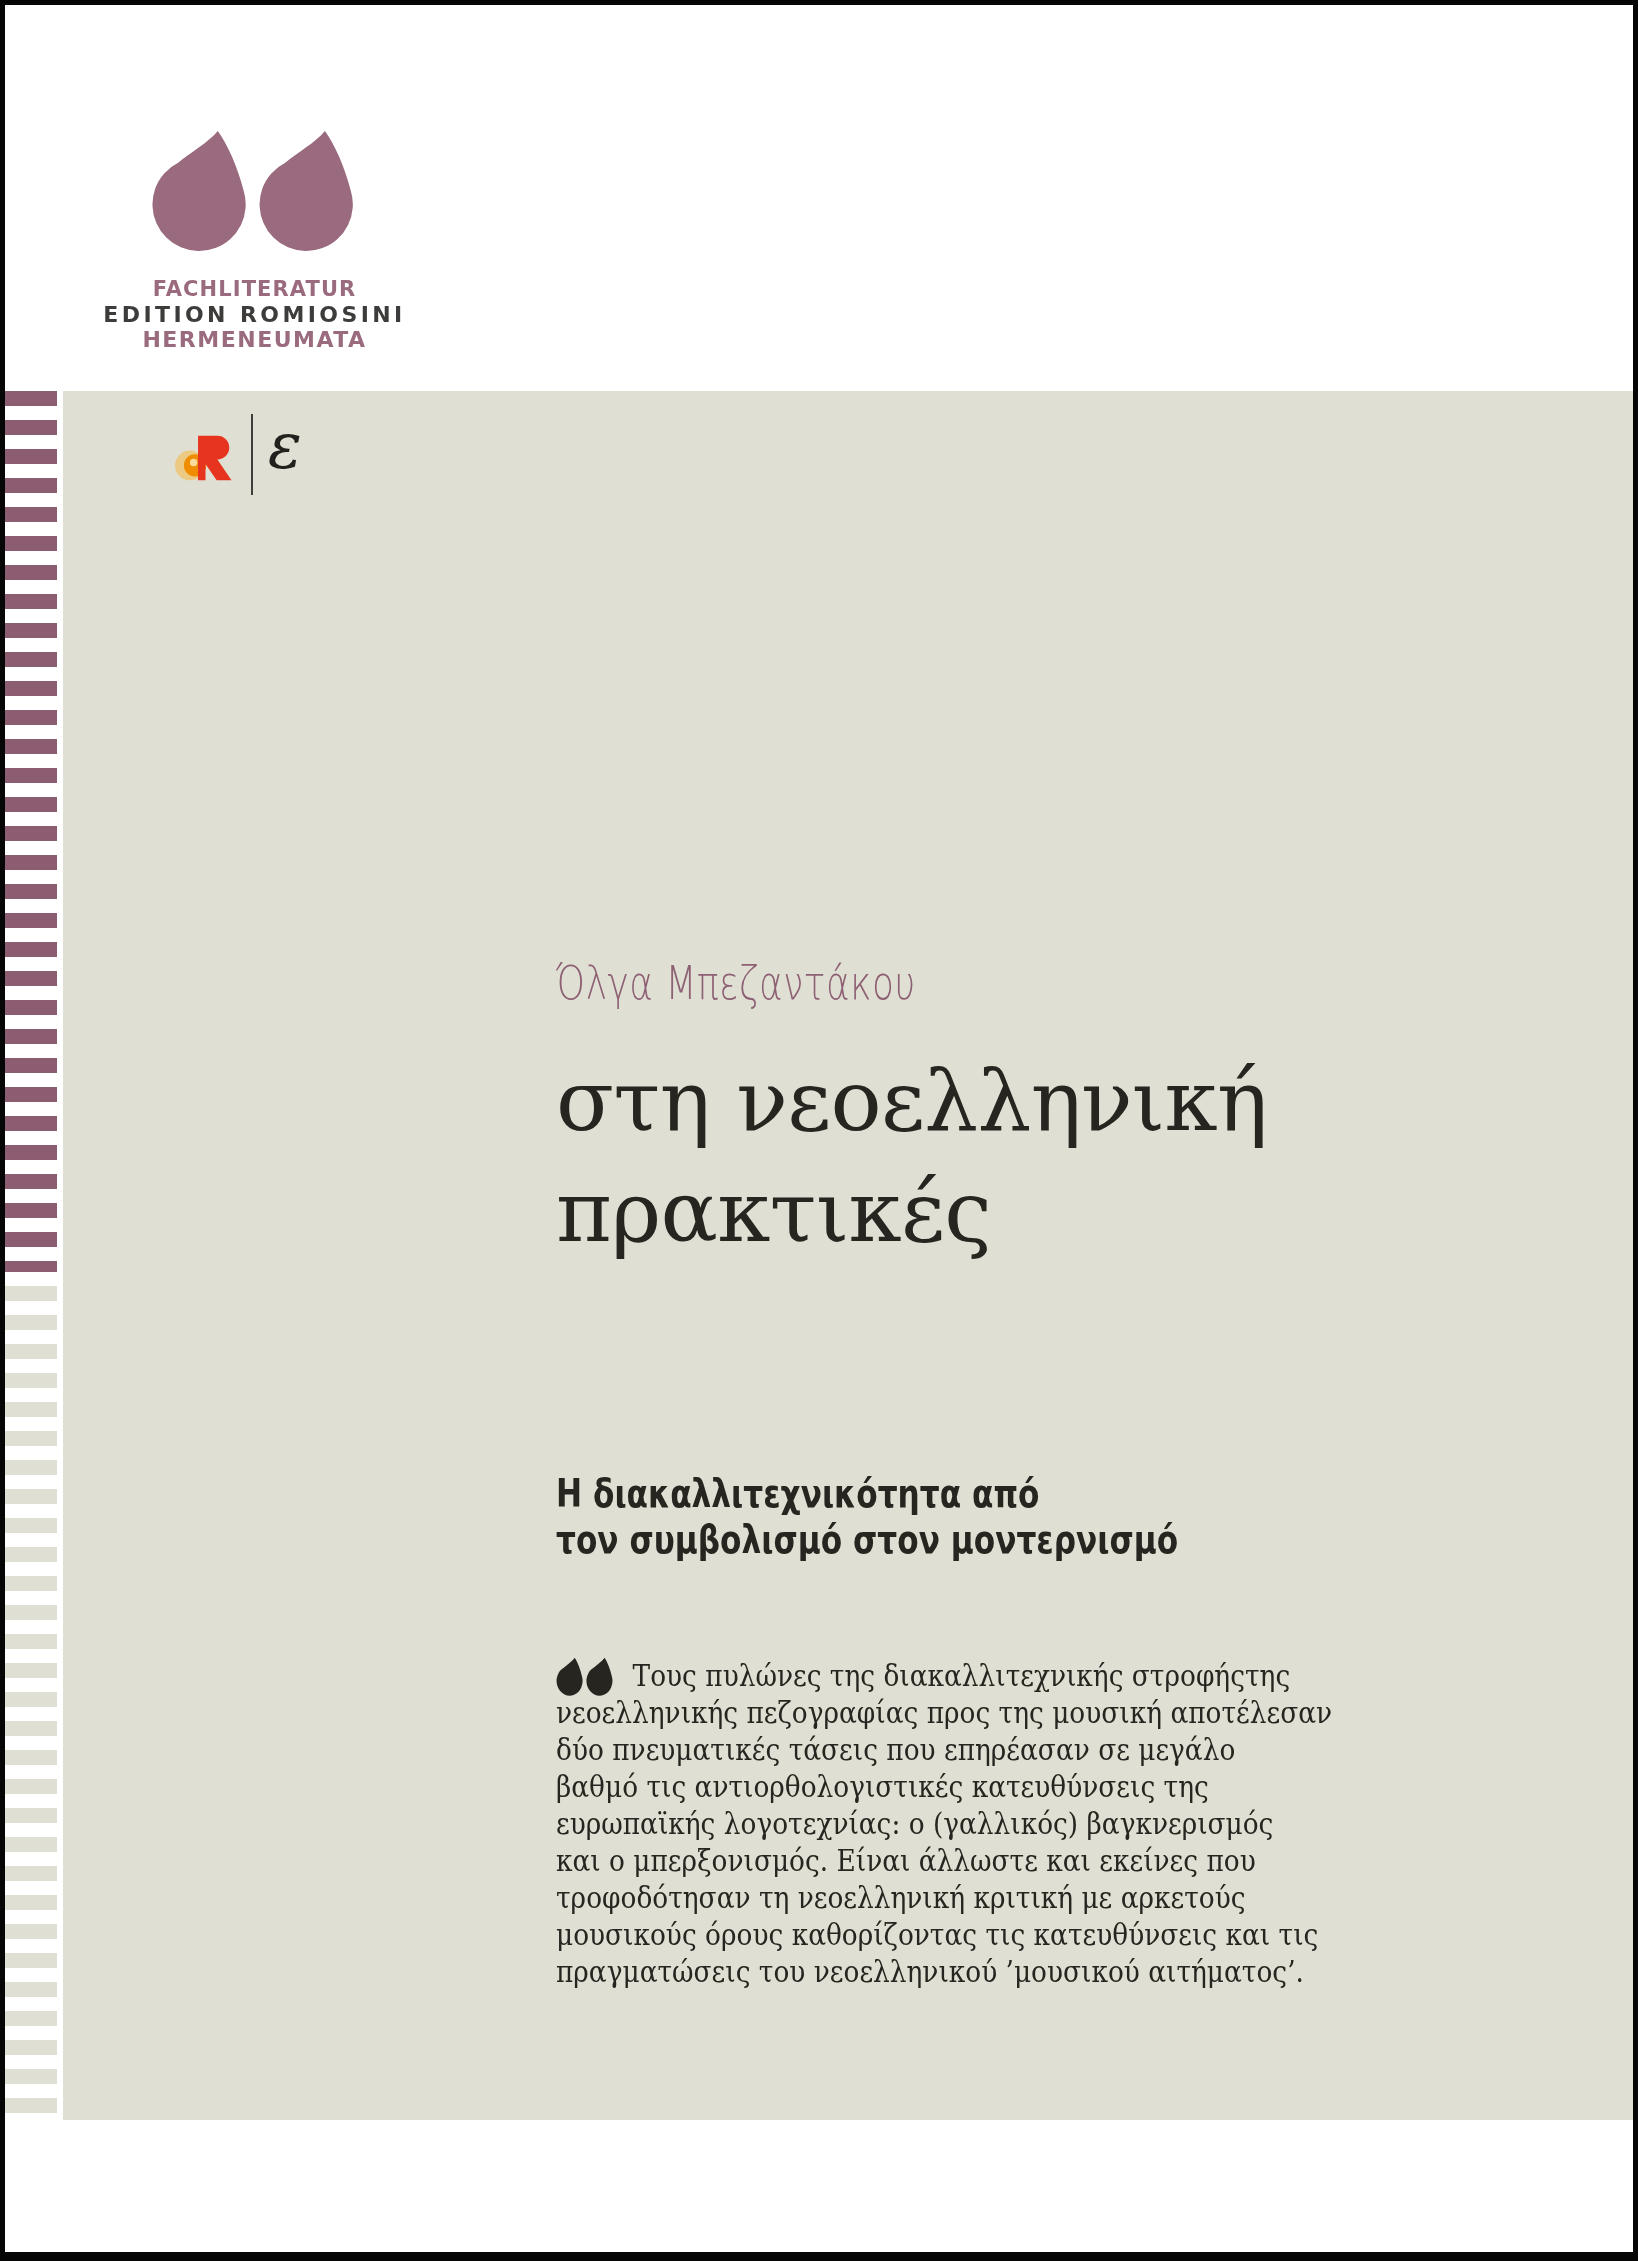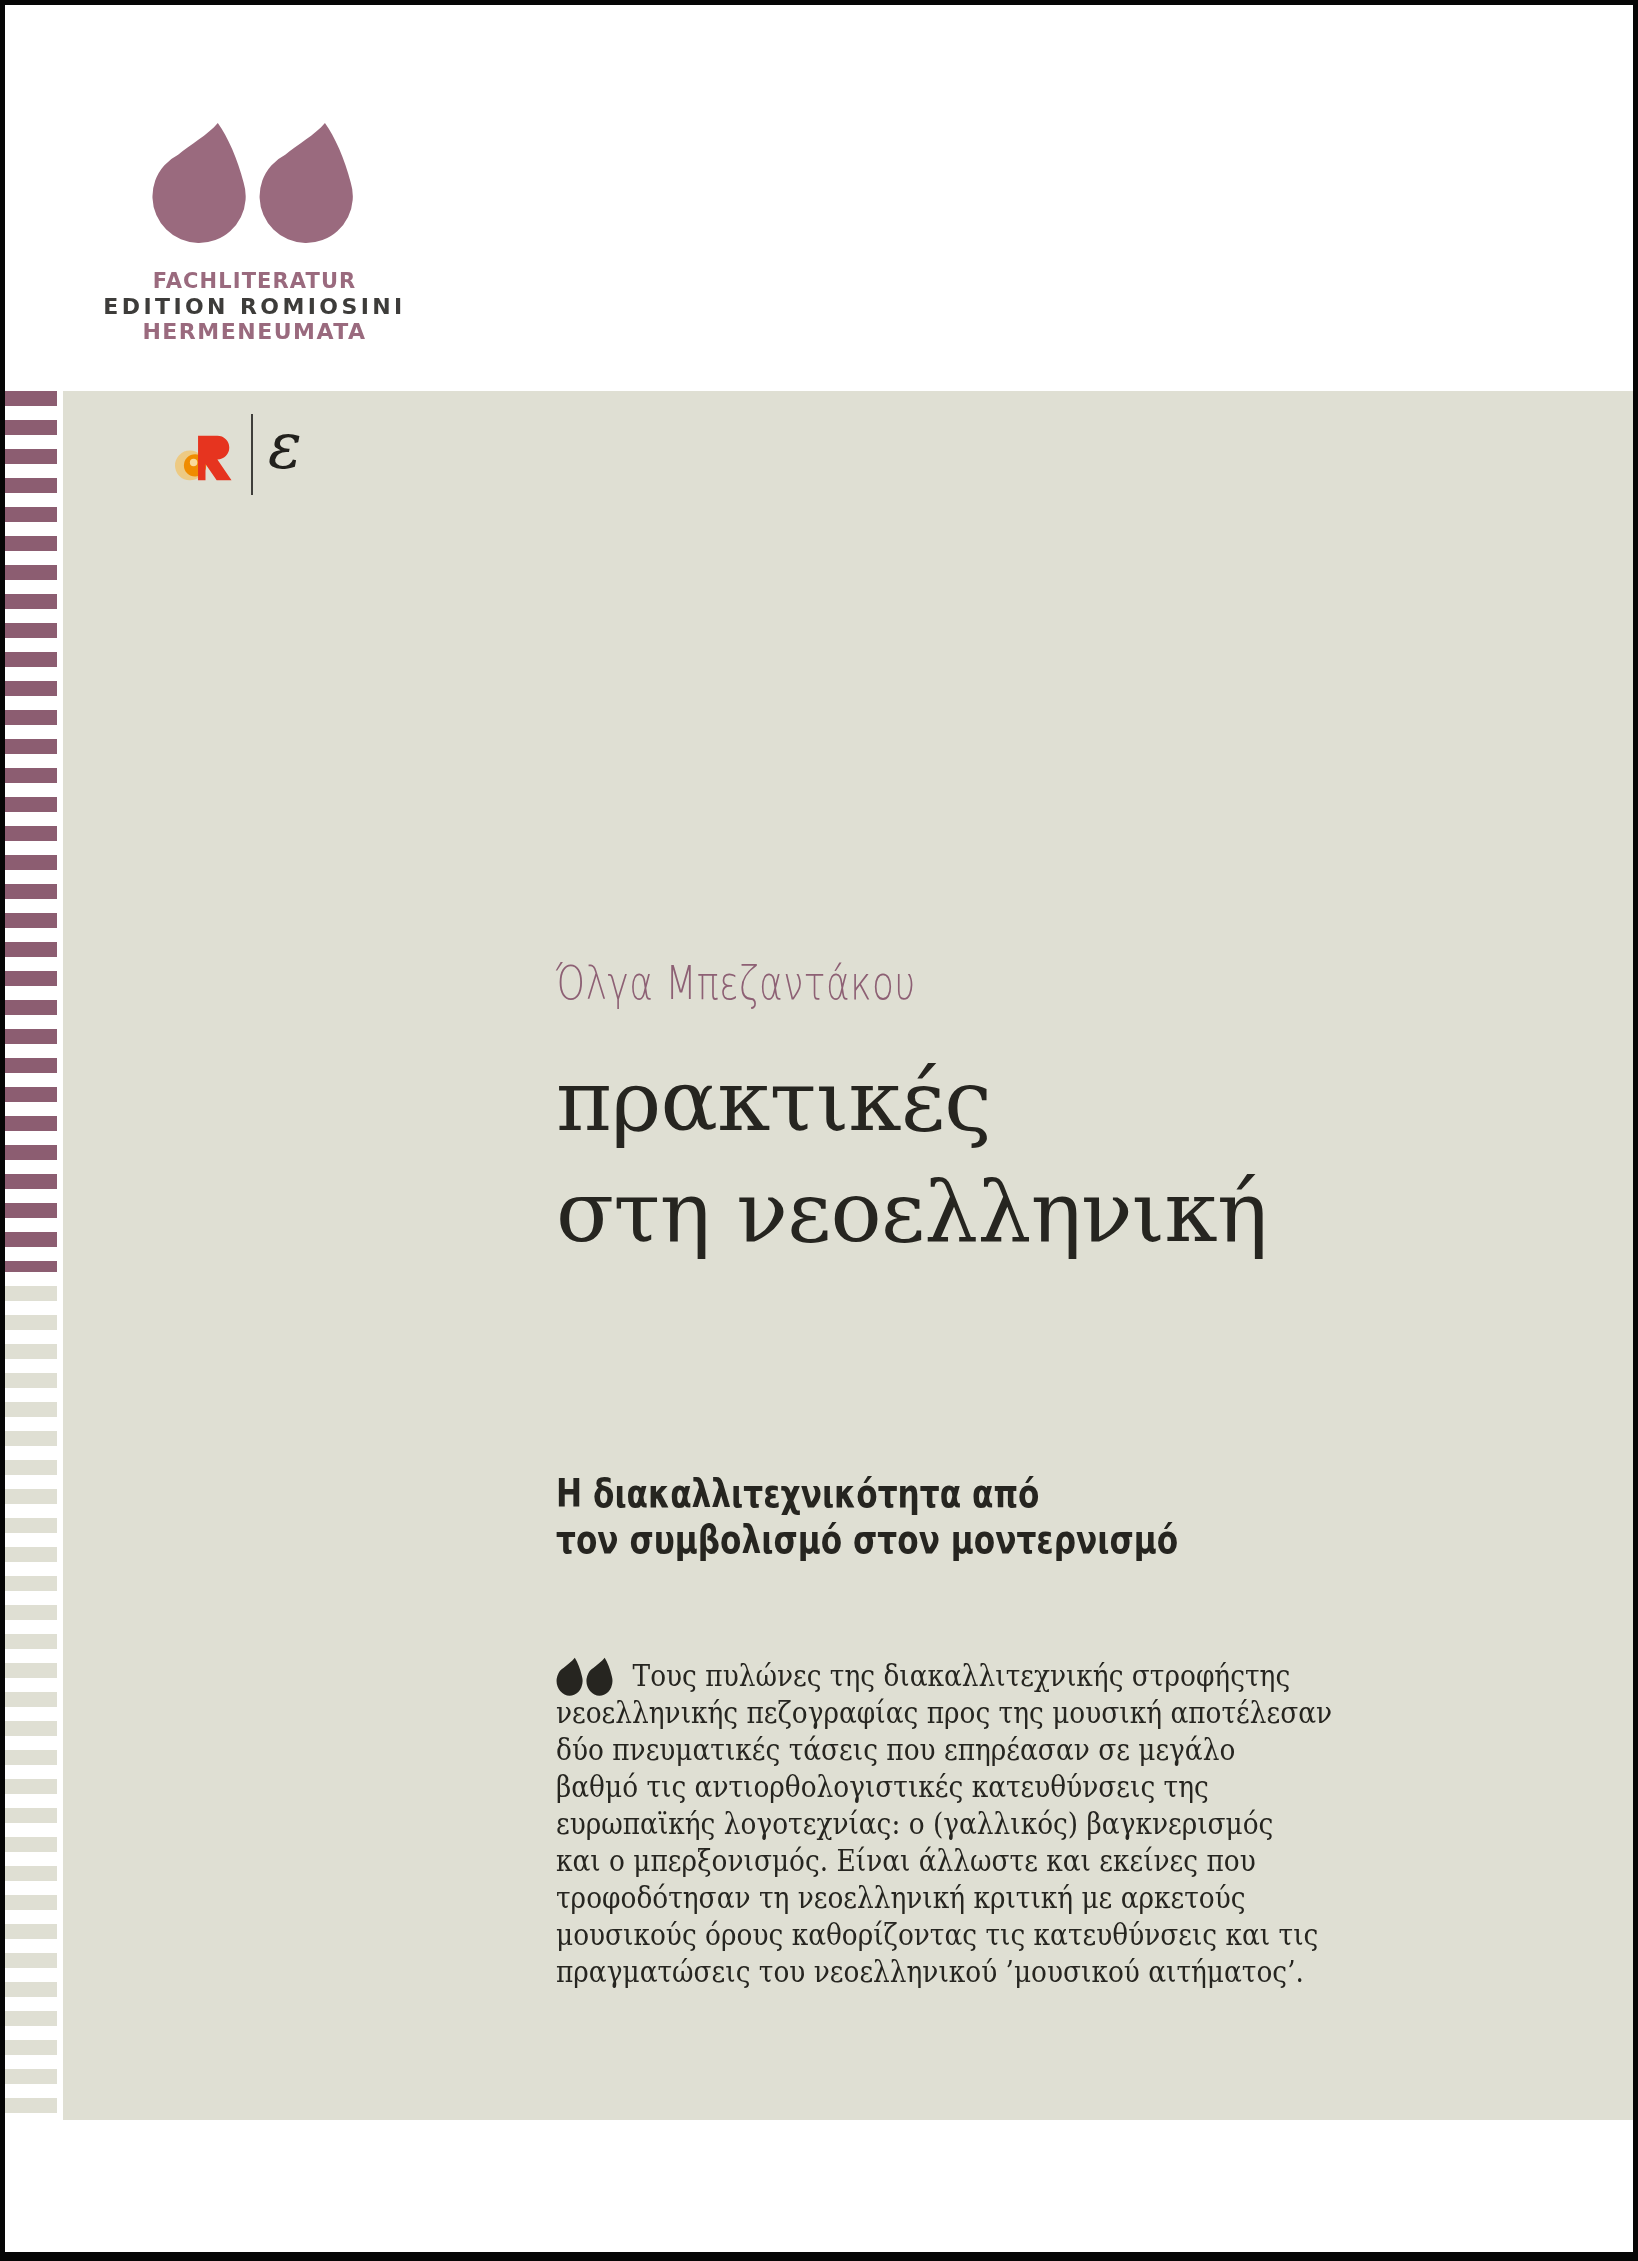--- a/index.html
+++ b/index.html
@@ -8,21 +8,21 @@
     width:1638px;height:2261px;
     box-sizing:border-box;
     background:#ffffff;
     border:5.2px solid #060606;
     border-bottom-width:9px;
     overflow:hidden;
     font-family:"DejaVu Sans", sans-serif;
   }
   
   .brand{
-    position:absolute;left:81px;top:116px;width:337px;
+    position:absolute;left:81px;top:124px;width:337px;
     text-align:center;
   }
   .brand .marks{display:block;margin:0 auto 25.4px auto;}
   .brand-series{
     font-size:21px;font-weight:bold;letter-spacing:1.1px;
     color:var(--brand_purple);line-height:25px;
   }
   .brand-publisher{
     font-size:22px;font-weight:700;letter-spacing:3.4px;
     color:var(--publisher_text);line-height:25px;
@@ -111,22 +111,22 @@
     <circle cx="27" cy="42" r="15" fill="#f08c00"></circle>
     <circle cx="25" cy="38" r="5" fill="#f9da9a"></circle>
     <path d="M31 2 H57 A16 16 0 0 1 57 34 L76 62 H56 L41 40 V62 H31 Z" fill="#e6341f"></path>
   </svg>
   <div class="logo-divider"></div>
   <div class="epsilon">ε</div>
 
   <div class="author">Όλγα Μπεζαντάκου</div>
 
   <div class="title">
+    <div>στη νεοελληνική</div>
     <div>πρακτικές</div>
-    <div>στη νεοελληνική</div>
   </div>
 
   <div class="subtitle">
     <div>Η διακαλλιτεχνικότητα από</div>
     <div>τον συμβολισμό στον μοντερνισμό</div>
   </div>
 
   <div class="quote">
     <div>
       <span class="qmarks">

